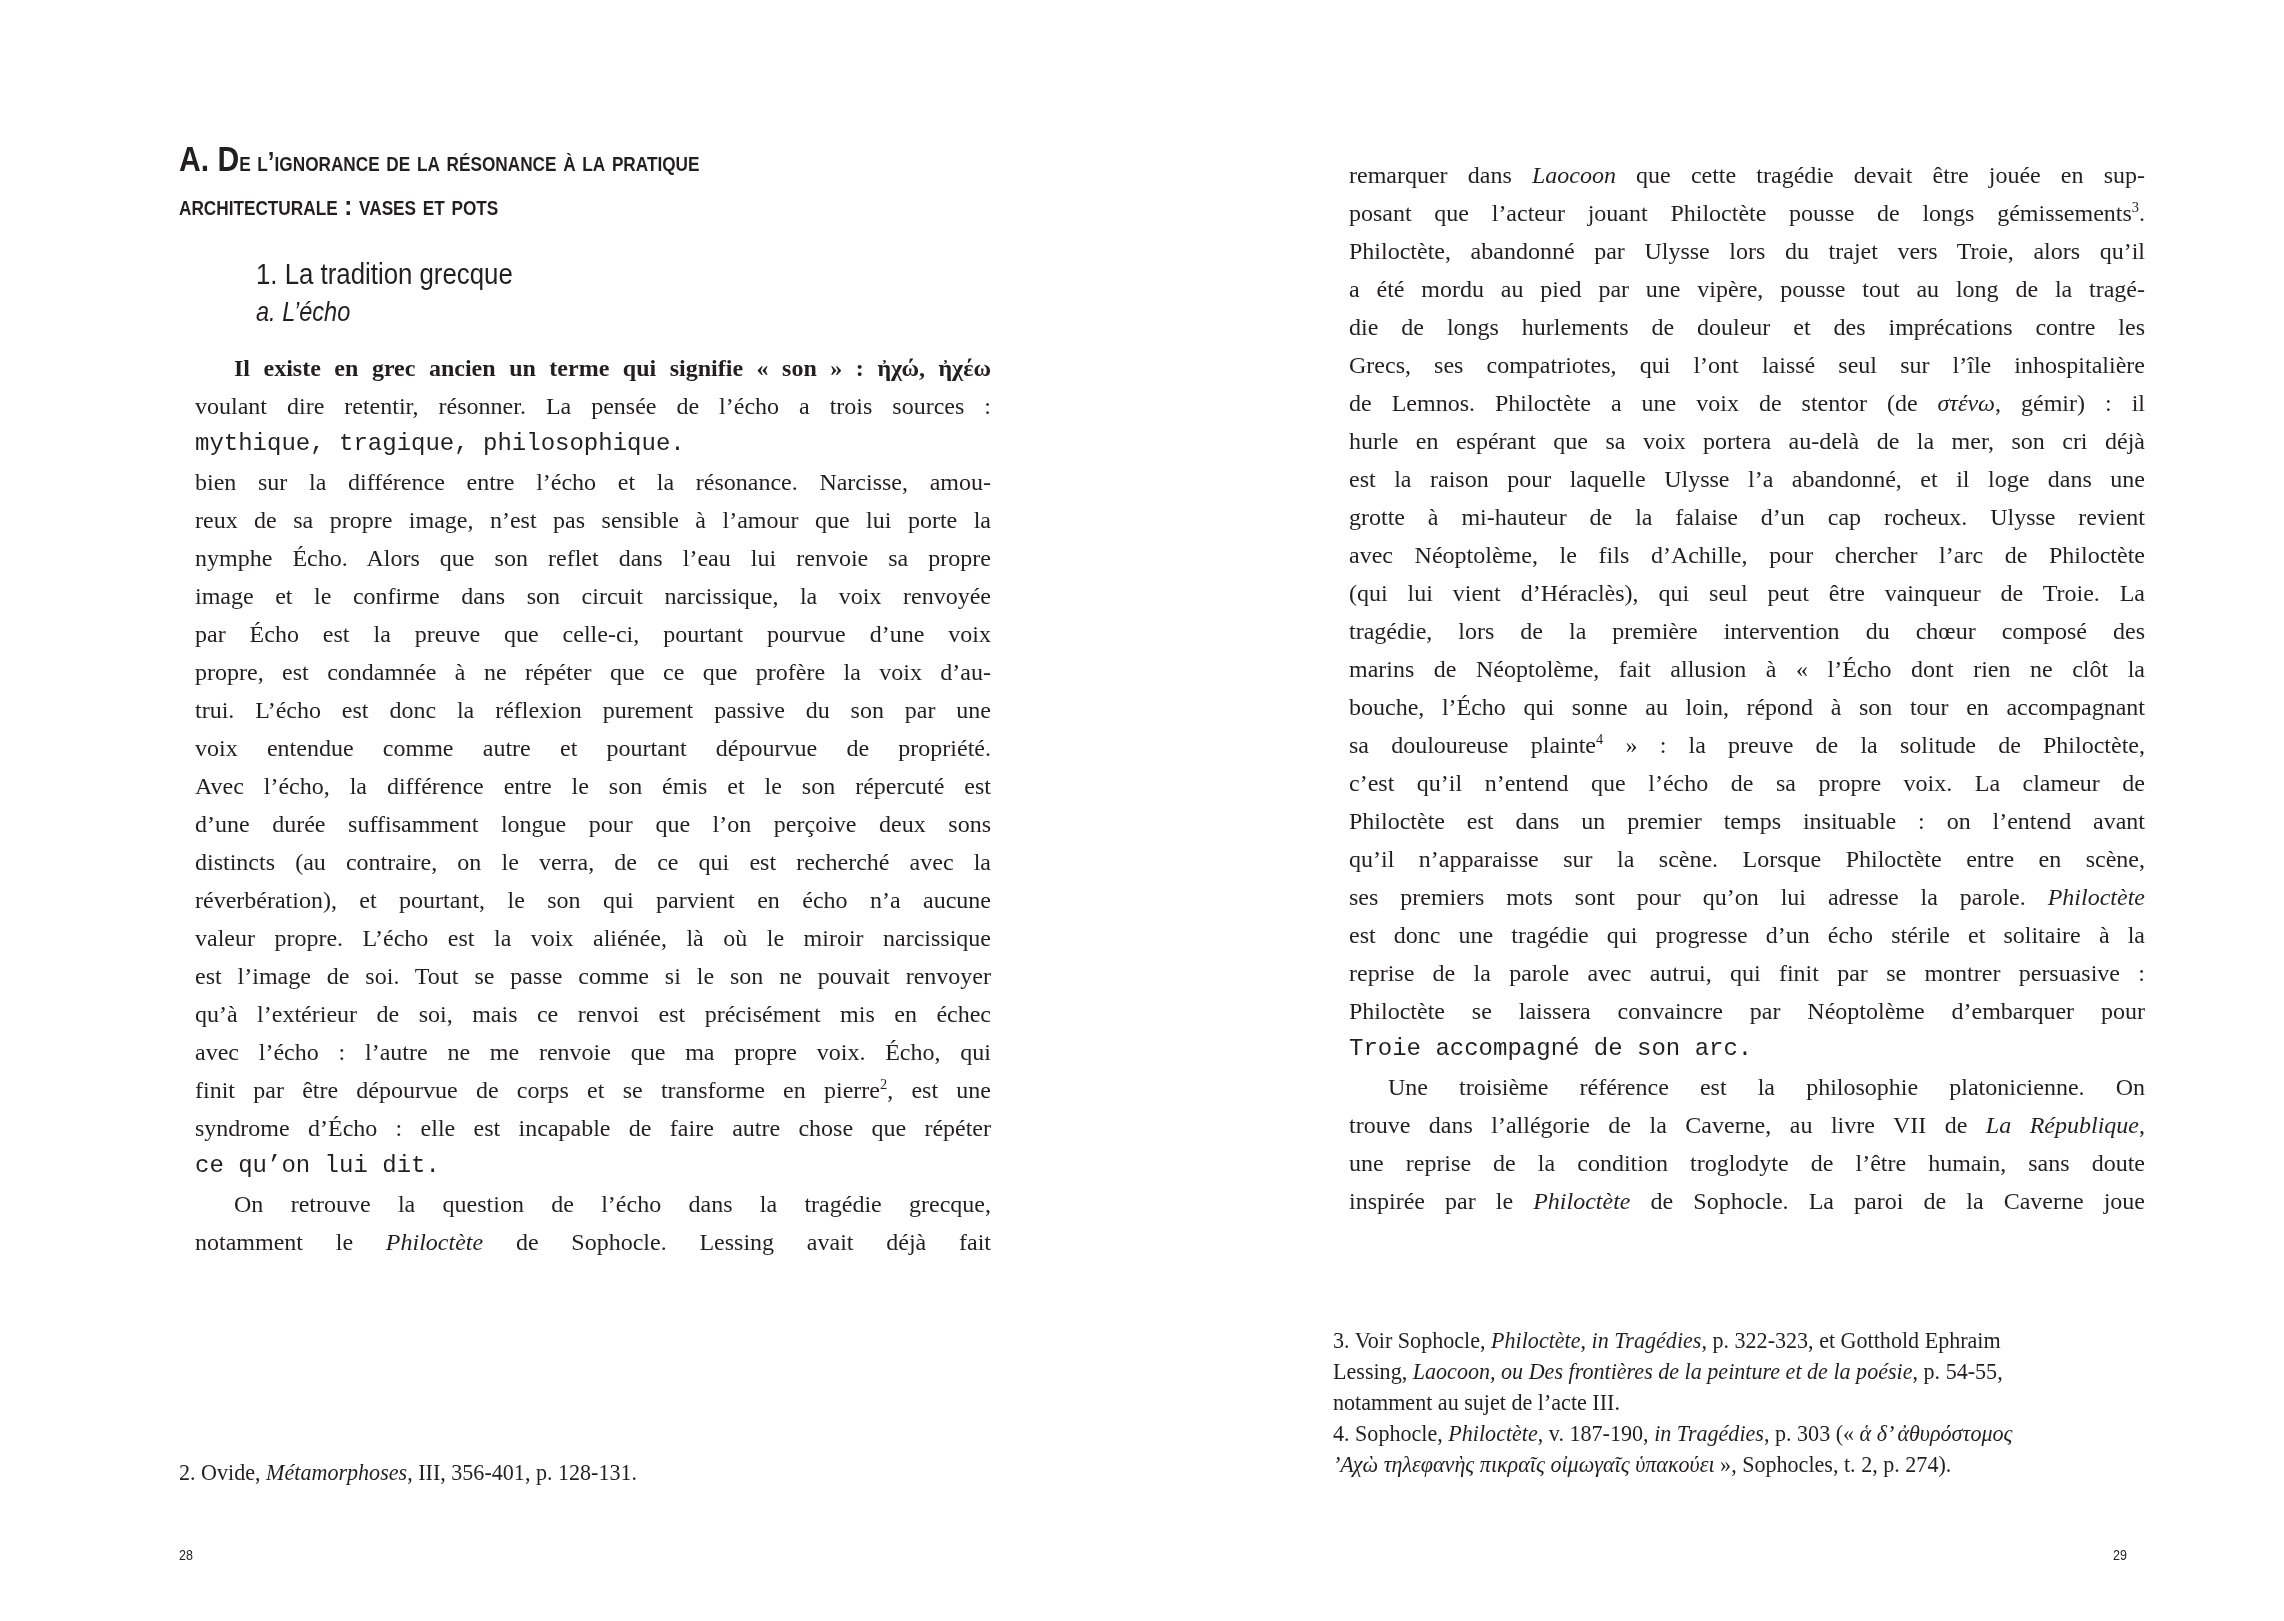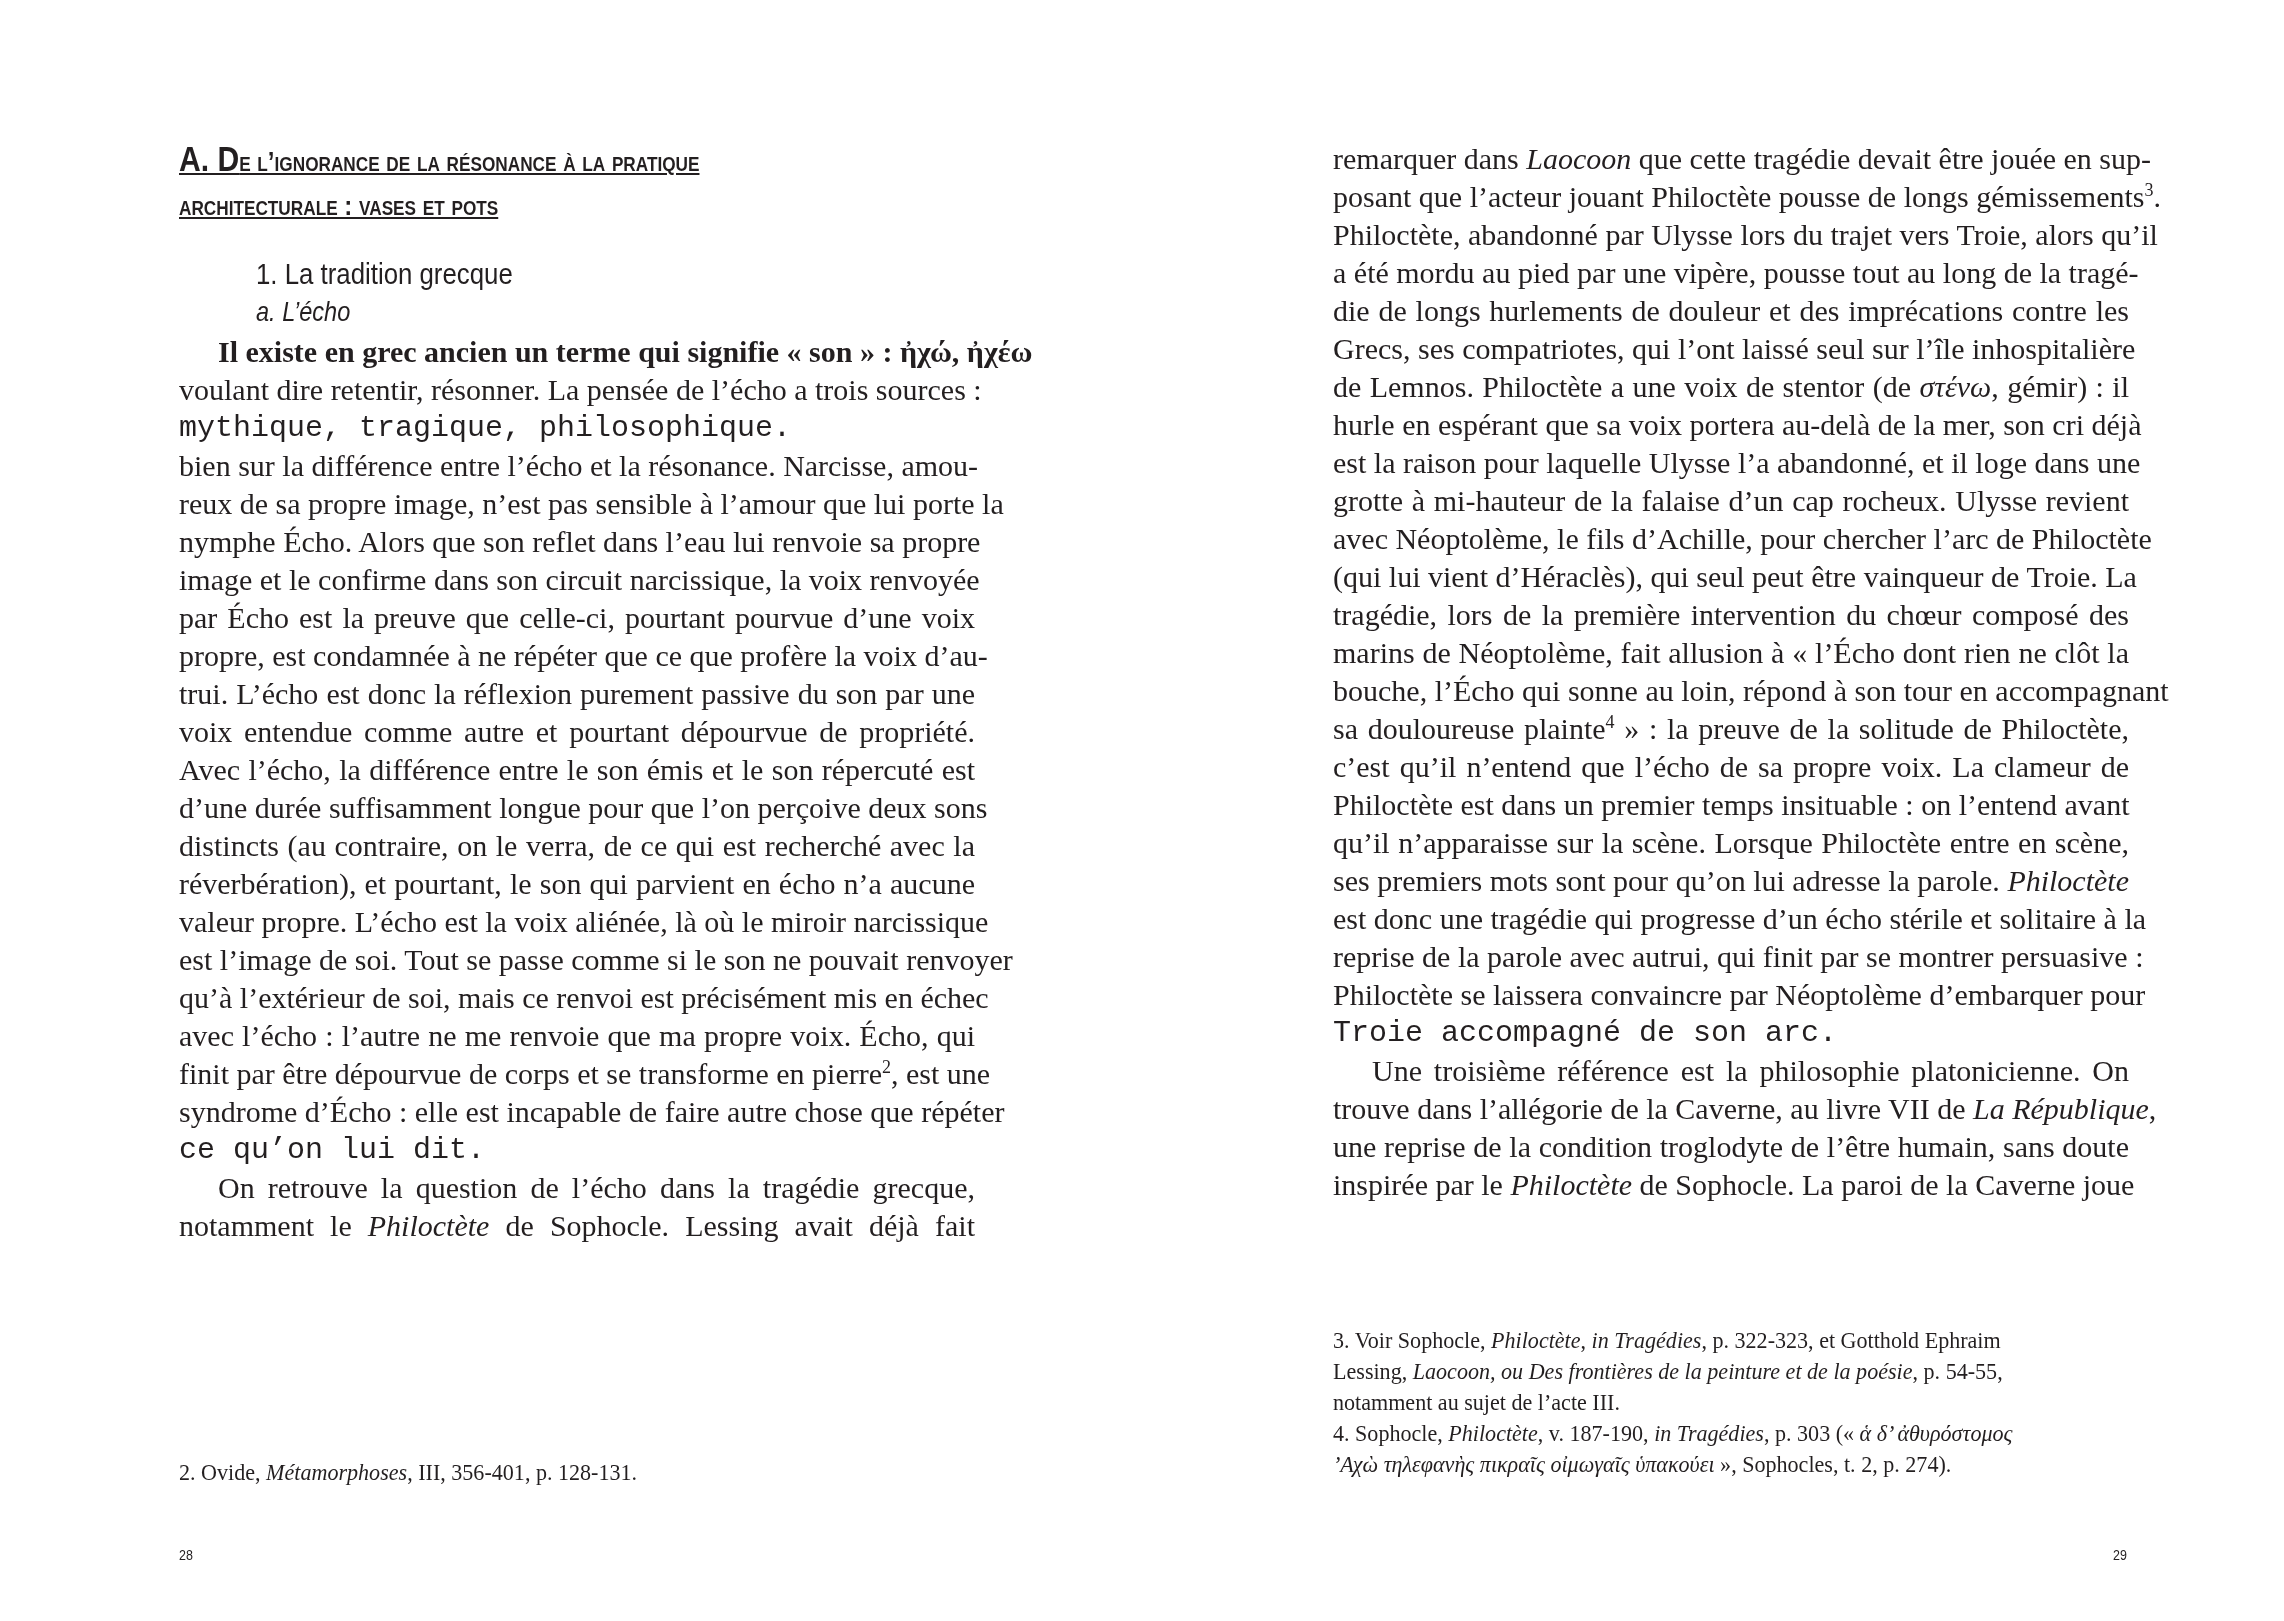--- a/index.html
+++ b/index.html
@@ -19,37 +19,37 @@
   .heading .big { font-size: 35px; }
   .subhead1 {
     font-family: "Liberation Sans", sans-serif; font-size: 30px; line-height: 39px;
     transform: scaleX(0.86); transform-origin: left top; margin: 0 0 0 77px;
   }
   .subhead2 {
     font-family: "Liberation Sans", sans-serif; font-style: italic; font-size: 27.4px; line-height: 37px;
     transform: scaleX(0.86); transform-origin: left top; margin: 0 0 0 77px;
   }
   .body-text {
-    font-family: "Liberation Serif", serif; font-size: 30px; line-height: 38px;
-    text-align: justify; margin: 0; hyphens: manual;
+    font-family: "Liberation Serif", serif; font-size: 24px; line-height: 38px;
+    text-align: justify; margin: 16px; hyphens: manual;
   }
   .line { display: block; text-align: justify; text-align-last: justify; white-space: nowrap; }
   .line.last { text-align-last: left; font-family: Liberation Mono, monospace; }
   sup { font-size: 0.6em; line-height: 0; vertical-align: super; }
   .fn {
     font-family: "Liberation Serif", serif; font-size: 24px; line-height: 31px;
     transform: scaleX(0.92); transform-origin: left top;
   }
   .pagenum { font-family: "Liberation Sans", sans-serif; font-size: 14.7px; position: absolute; top: 1547px; transform: scaleX(0.85); transform-origin: left top; }
 </style>
 </head>
 <body>
 
 <div class="page left">
-  <div class="col" style="top:137px;text-decoration:underline;">
+  <div class="col" style="top:137px;">
     <div class="heading">
       <span class="big">A. D</span><span>e l’ignorance de la résonance à la pratique</span><br>
       <span>architecturale : vases et pots</span>
     </div>
   </div>
 
   <div class="col" style="top:254px;">
     <div class="subhead1">1. La tradition grecque</div>
     <div class="subhead2">a. L’écho</div>
   </div>

